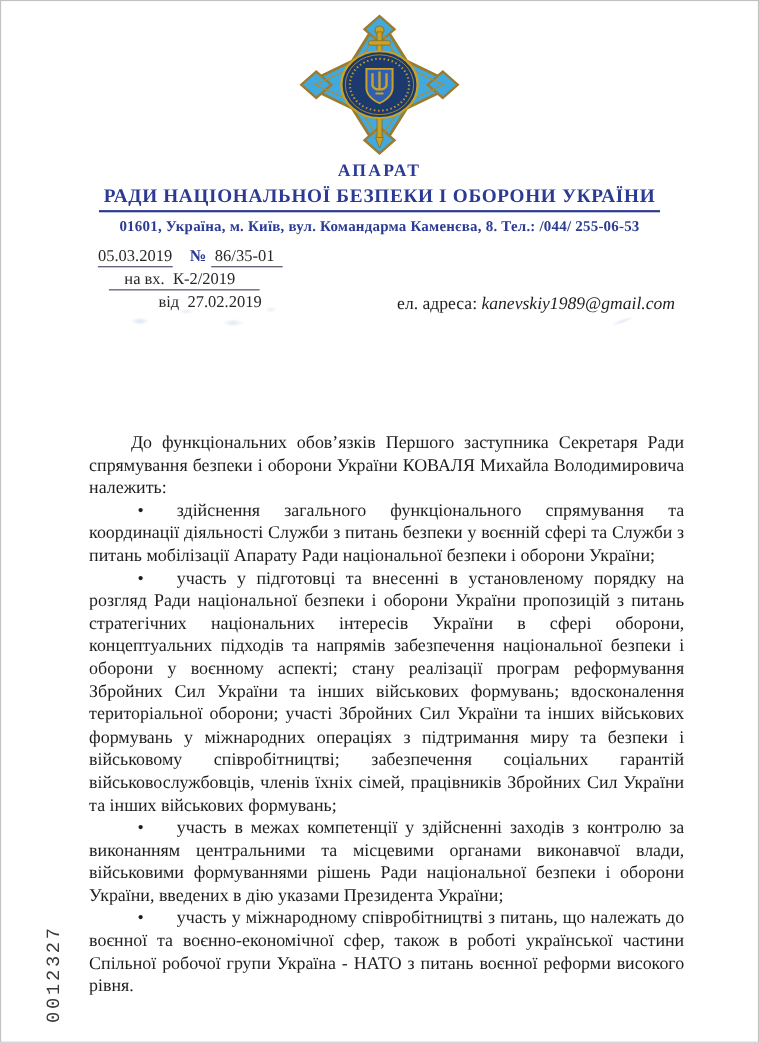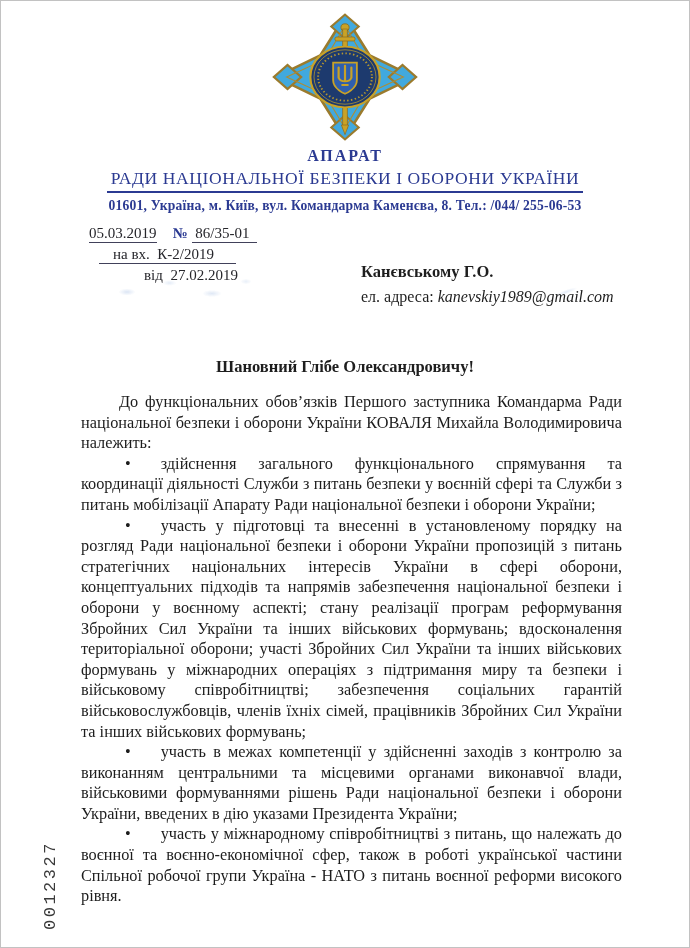--- a/index.html
+++ b/index.html
@@ -11,21 +11,21 @@
   }
   
   .emblem { position:absolute; top:12px; left:50%; transform:translateX(-50%); }
   
   .org-line1 {
     position:absolute; top:146px; left:0; width:100%; text-align:center;
     color:#2b3a92; font-weight:bold; font-size:16px; letter-spacing:2px;
   }
   .org-line2-wrap { position:absolute; top:167px; left:0; width:100%; text-align:center; }
   .org-line2 {
-    display:inline-block; color:#2b3a92; font-weight:normal; font-size:17.5px;
+    display:inline-block; color:#2b3a92; font-weight:bold; font-size:17.5px;
     letter-spacing:0.6px; border-bottom:2px solid #2b3a92; padding:0 4px 2px 4px;
   }
   .org-address {
     position:absolute; top:197px; left:0; width:100%; text-align:center;
     color:#2b3a92; font-weight:bold; font-size:13.6px; letter-spacing:0.2px;font-family:Liberation Serif, serif;
   }
   
   .ref-block { position:absolute; left:88px; top:223px; font-size:15px; color:#26262b; line-height:19px; }
   .ref-row { white-space:nowrap; }
   .u { border-bottom:1.2px solid #41415a; padding-bottom:1px; }
@@ -121,31 +121,29 @@
     </div>
     <div class="ref-row ref-row3">
       <span>від</span>&nbsp;&nbsp;<span>27.02.2019</span>
     </div>
   </div>
 
   <div class="smudge1"></div>
   <div class="smudge2"></div>
 
   <div class="recipient">
-    <div class="recipient-name">Канєвському Г.О.</div>
     <div class="recipient-email">
       <span>ел. адреса:</span>
       <span class="email-value">kanevskiy1989@gmail.com</span>
     </div>
   </div>
 
-  <div class="salutation">Шановний Глібе Олександровичу!</div>
 
   <div class="body-text">
-    <p class="para">До функціональних обов’язків Першого заступника Командарма Ради національної безпеки і оборони України КОВАЛЯ Михайла Володимировича належить:</p>
+    <p class="para">До функціональних обов’язків Першого заступника Секретаря Ради спрямування безпеки і оборони України КОВАЛЯ Михайла Володимировича належить:</p>
 
     <p class="para bullet"><span>•</span><span class="bullet-gap"></span><span>здійснення загального функціонального спрямування та координації діяльності Служби з питань безпеки у воєнній сфері та Служби з питань мобілізації Апарату Ради національної безпеки і оборони України;</span></p>
 
     <p class="para bullet"><span>•</span><span class="bullet-gap"></span><span>участь у підготовці та внесенні в установленому порядку на розгляд Ради національної безпеки і оборони України пропозицій з питань стратегічних національних інтересів України в сфері оборони, концептуальних підходів та напрямів забезпечення національної безпеки і оборони у воєнному аспекті; стану реалізації програм реформування Збройних Сил України та інших військових формувань; вдосконалення територіальної оборони; участі Збройних Сил України та інших військових формувань у міжнародних операціях з підтримання миру та безпеки і військовому співробітництві; забезпечення соціальних гарантій військовослужбовців, членів їхніх сімей, працівників Збройних Сил України та інших військових формувань;</span></p>
 
     <p class="para bullet"><span>•</span><span class="bullet-gap"></span><span>участь в межах компетенції у здійсненні заходів з контролю за виконанням центральними та місцевими органами виконавчої влади, військовими формуваннями рішень Ради національної безпеки і оборони України, введених в дію указами Президента України;</span></p>
 
     <p class="para bullet"><span>•</span><span class="bullet-gap"></span><span>участь у міжнародному співробітництві з питань, що належать до воєнної та воєнно-економічної сфер, також в роботі української частини Спільної робочої групи Україна - НАТО з питань воєнної реформи високого рівня.</span></p>
   </div>
 

